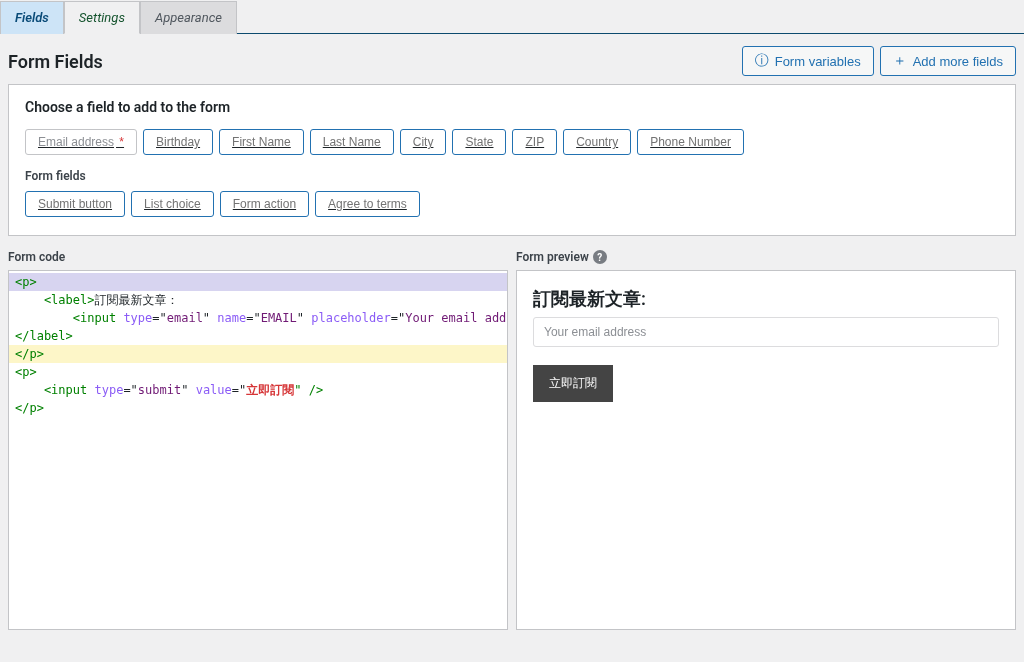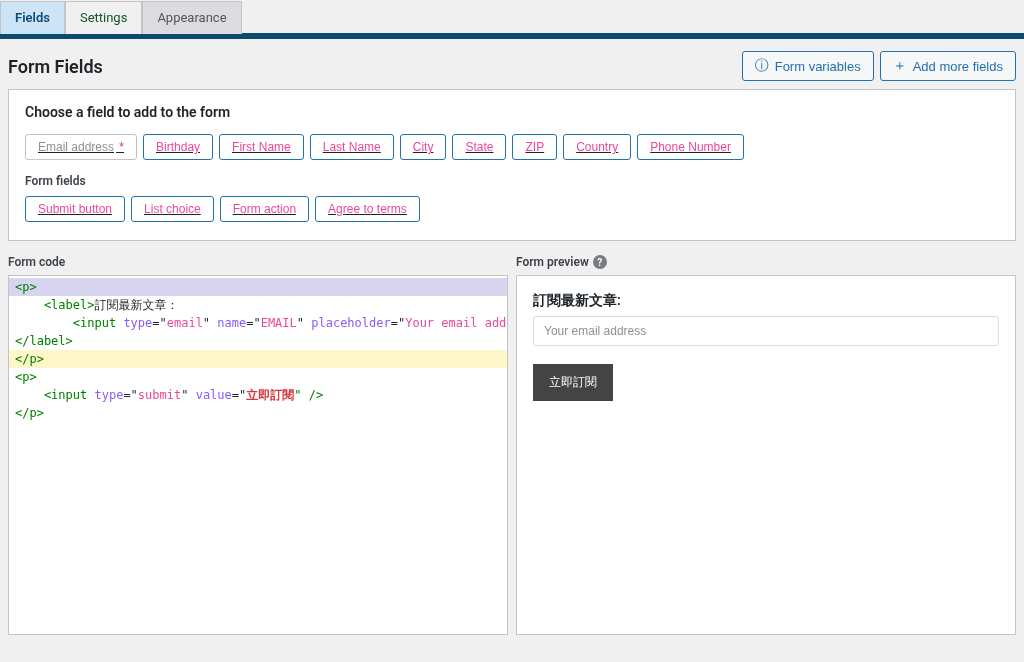--- a/index.html
+++ b/index.html
@@ -5,23 +5,24 @@
 * { box-sizing: border-box; margin: 0; padding: 0; }
 body {
   font-family: -apple-system, BlinkMacSystemFont, "Segoe UI", Roboto, sans-serif;
   background: #f0f0f1;
   font-size: 13px;
   color: #1d2327;
   padding: 0;
 }
 .tabs {
   display: flex;
-  border-bottom: 6px solid #0c4a6e;
+  border-bottom: 1px solid #0c4a6e;
   margin: 0;
   padding-top: 0;
+  font-style: italic;
 }
 .tab {
   padding: 8px 14px;
   background: #dcdcde;
   border: 1px solid #c3c4c7;
   border-bottom: none;
   margin-right: 0;
   font-size: 13px;
   color: #50575e;
   cursor: pointer;
@@ -92,21 +93,21 @@
   display: flex;
   flex-wrap: wrap;
   gap: 6px;
   margin-bottom: 14px;
   text-decoration: underline;
 }
 .field-btn {
   padding: 5px 12px;
   border: 1px solid #2271b1;
   background: #fff;
-  color: #ec4899;
+  color: #737373;
   border-radius: 3px;
   font-size: 12px;
   cursor: pointer;
 }
 .field-btn.muted {
   color: #8c8f94;
   border-color: #c3c4c7;
 }
 .field-btn.muted .star {
   color: #d63638;
@@ -158,30 +159,30 @@
   padding: 0 6px;
 }
 .code-line.hl {
   background: #d7d4f0;
 }
 .code-line.hl2 {
   background: #fdf6c8;
 }
 .tag { color: #008000; }
 .attr { color: #8b5cf6; }
-.str { color: #ec4899; }
+.str { color: #701a75; }
 .strr { color: #d63638; font-weight: bold; }
 .preview-box {
   background: #fff;
   border: 1px solid #c3c4c7;
   height: 360px;
   padding: 16px;
 }
 .preview-label {
-  font-size: 14px;
+  font-size: 18px;
   font-weight: 600;
   color: #1d2327;
   margin-bottom: 6px;
   display: block;
 }
 .preview-input {
   width: 100%;
   padding: 7px 10px;
   border: 1px solid #dcdcde;
   border-radius: 3px;

